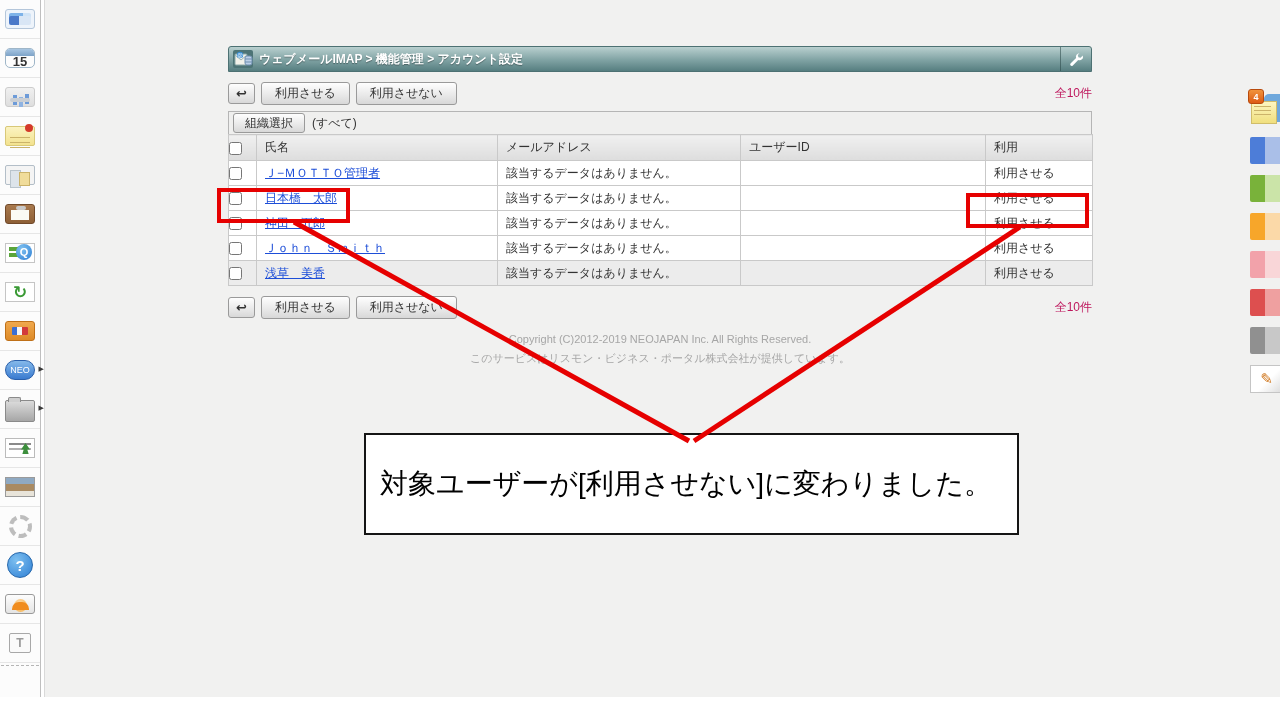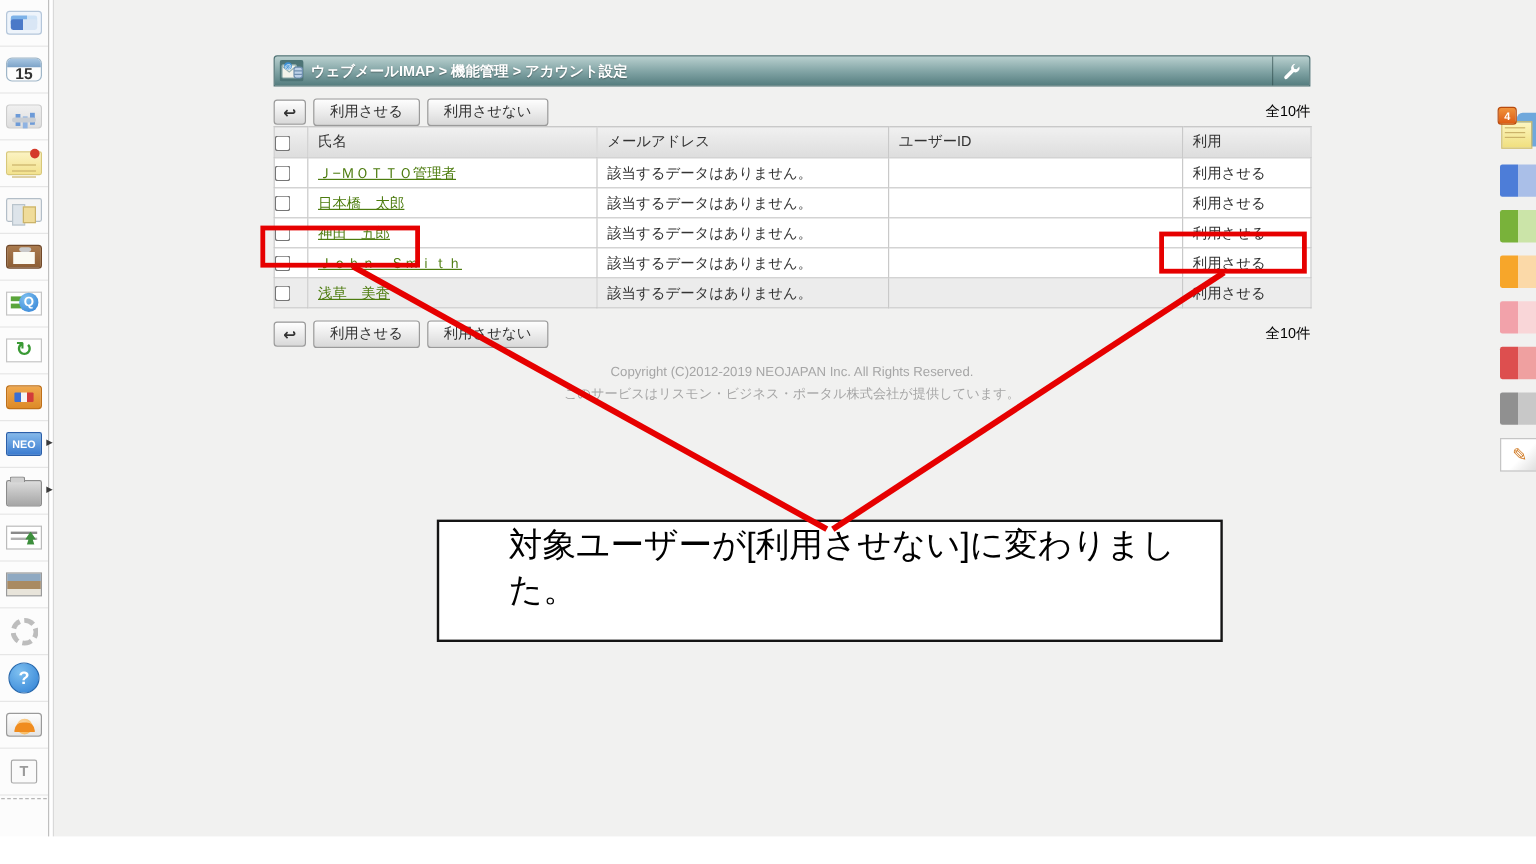--- a/index.html
+++ b/index.html
@@ -47,22 +47,22 @@
   .t-docsearch{background:#ffffff;border:1px solid #c5c5c5;color:#ffffff;font-weight:bold;font-size:11px;}
   .t-docsearch::before{content:"";position:absolute;left:3px;top:3px;width:10px;height:4px;
     background:#5aa53a;box-shadow:0 6px 0 #5aa53a;}
   .t-docsearch .g{position:absolute;right:2px;bottom:2px;width:16px;height:16px;border-radius:50%;
     background:radial-gradient(circle at 35% 30%,#7ec0f0,#2e7fd4);display:flex;align-items:center;
     justify-content:center;}
   .t-circulate{background:#ffffff;border:1px solid #c5c5c5;color:#3a9a35;font-size:17px;font-weight:bold;}
   .t-binders{background:linear-gradient(#f0a94e,#dd8a28);border:1px solid #bf7018;border-radius:3px;}
   .t-binders::before{content:"";position:absolute;inset:5px 6px;border-radius:1px;
     background:linear-gradient(90deg,#3b6fd4 32%,#f5f5f5 32%,#f5f5f5 64%,#d23b3b 64%);}
-  .t-neo{background:linear-gradient(#85b9ea,#3a7bd0);border:1px solid #2a5faa;border-radius:2px;
-    color:#fff;font-weight:bold;font-size:9px;}
+  .t-neo{background:linear-gradient(#85b9ea,#3a7bd0);border:1px solid #2a5faa;border-radius:14px;
+    color:#fff;font-weight:normal;font-size:9px;}
   .t-folder{background:linear-gradient(#dcdcdc,#a6a6a6);border:1px solid #8a8a8a;border-radius:2px;
     margin-top:3px;height:22px;}
   .t-folder::before{content:"";position:absolute;top:-4px;left:2px;width:11px;height:4px;
     background:#cfcfcf;border:1px solid #8a8a8a;border-bottom:none;border-radius:2px 2px 0 0;}
   .t-moneymail{background:#ffffff;border:1px solid #bbbbbb;}
   .t-moneymail::before{content:"";position:absolute;left:3px;top:4px;width:22px;height:2px;
     background:#8a8a8a;box-shadow:0 5px 0 #b0b0b0;}
   .t-moneymail::after{content:"";position:absolute;right:4px;bottom:3px;width:9px;height:11px;
     background:#3d8f3d;clip-path:polygon(50% 0,100% 60%,70% 60%,85% 100%,15% 100%,30% 60%,0 60%);}
   .t-banner{border:1px solid #9a9a9a;
@@ -103,37 +103,37 @@
   .titlebar .app-ic{margin:0 6px 0 4px;display:flex;}
   .titlebar .ttl{color:#fff;font-weight:bold;font-size:12px;text-shadow:0 1px 1px rgba(0,0,0,.35);
     flex:1;}
   .wrenchbox{width:30px;height:100%;border-left:1px solid rgba(40,70,70,.55);display:flex;
     align-items:center;justify-content:center;cursor:pointer;}
   .tb-row{margin-top:9px;height:25px;display:flex;align-items:center;gap:6px;}
   .btn{background:linear-gradient(#fefefe,#e8e8e8 60%,#d8d8d8);border:1px solid #9a9a9a;
     border-radius:3px;font-size:12px;color:#333;padding:3px 13px;cursor:pointer;
     font-family:inherit;line-height:1.2;}
   .btn-back{padding:2px 7px;font-size:13px;font-weight:bold;}
-  .count{margin-left:auto;font-size:12px;color:#000000;}
+  .count{margin-left:auto;font-size:12px;color:#be185d;}
   .orgbox{margin-top:5px;border:1px solid #b5b5b5;background:#efefee;height:24px;display:flex;
     align-items:center;padding:0 4px;gap:7px;box-sizing:border-box;}
   .btn-org{padding:2px 11px;}
   table.grid{border-collapse:collapse;width:864px;margin-top:-1px;background:#fff;
     table-layout:fixed;}
   table.grid th,table.grid td{border:1px solid #c9c9c9;padding:0 8px;height:24px;
     font-size:12px;font-weight:normal;text-align:left;overflow:hidden;white-space:nowrap;}
   table.grid thead th{background:linear-gradient(#f0f0f0,#dddddd);height:25px;color:#333;}
   tr.alt td{background:#ececec;}
   .c-check{width:28px;text-align:center;padding:0 !important;}
   .c-check input{width:13px;height:13px;margin:0;vertical-align:middle;}
-  a.ulink{color:#4d7c0f;text-decoration:underline;}
+  a.ulink{color:#1d4ed8;text-decoration:underline;}
   .footer{margin-top:10px;text-align:center;color:#a6a6a6;font-size:11px;line-height:19px;}
   
   .callout{position:absolute;left:364px;top:433px;width:655px;height:102px;background:#ffffff;
-    border:2px solid #151515;z-index:40;display:flex;box-sizing:border-box;padding-left:44px;}
+    border:2px solid #151515;z-index:40;display:flex;align-items:center;box-sizing:border-box;}
   .callout span{font-size:28px;color:#000;padding-left:14px;letter-spacing:0;}
   svg.anno{position:absolute;left:0;top:0;z-index:50;pointer-events:none;}
 </style>
 </head>
 <body>
 
 <div class="workspace"></div>
 <div class="side-line2"></div>
 
 <aside class="sidebar" id="sidebar">
@@ -250,20 +250,24 @@
     </span>
   </div>
 
   <div class="tb-row">
     <button class="btn btn-back"><span>↩</span></button>
     <button class="btn">利用させる</button>
     <button class="btn">利用させない</button>
     <span class="count">全10件</span>
   </div>
 
+  <div class="orgbox">
+    <button class="btn btn-org">組織選択</button>
+    <span>(すべて)</span>
+  </div>
 
   <table class="grid">
     <colgroup>
         <col style="width:28px">
         <col style="width:241px">
         <col style="width:243px">
         <col style="width:245px">
         <col style="width:107px">
       </colgroup>
     <thead>

